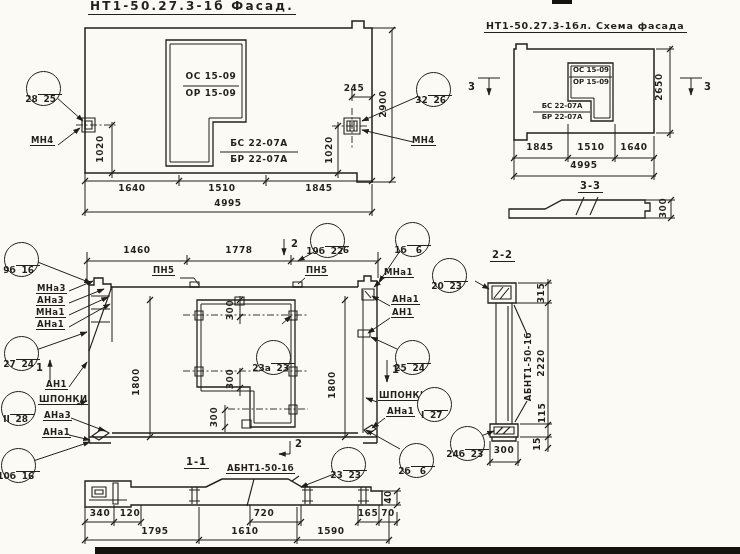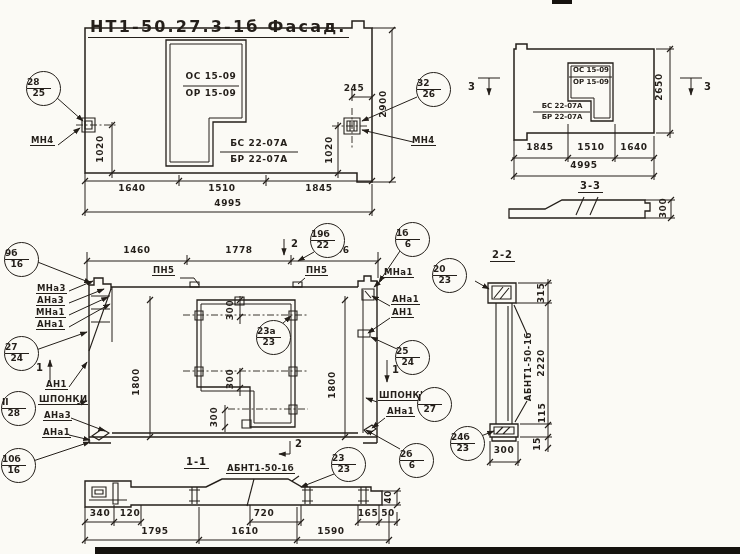--- a/index.html
+++ b/index.html
@@ -7,21 +7,21 @@
          font-family:"DejaVu Sans",sans-serif;color:#241f1a}
   #stage svg{position:absolute;left:0;top:0}
   .t{position:absolute;font-weight:bold;white-space:nowrap;line-height:1.1}
   .vtitle{border-bottom:1.5px solid #241f1a;padding:0 2px 1px 2px}
   .lbl{border-bottom:1.2px solid #241f1a;font-size:8.5px;letter-spacing:.4px;padding:0 1px;font-weight:bold}
   .dim{font-size:9px;text-align:center;letter-spacing:.6px;font-weight:bold}
   .sm{font-size:7px;letter-spacing:0}
   .rot{transform:rotate(-90deg);transform-origin:center center}
   .keys{text-transform:uppercase}
   .callout{position:absolute;width:33px;height:33px;border:1.5px solid #241f1a;border-radius:50%;
-           display:flex;flex-direction:column;align-items:flex-start;justify-content:center;
+           display:flex;flex-direction:row;align-items:flex-end;justify-content:center;
            font-weight:bold;font-size:9px;line-height:1.1;background:#fbfaf5;z-index:2}
   .callout .den{border-top:1.2px solid #241f1a;min-width:72%;text-align:center;padding-top:0.5px}
   .mark{font-size:10px;font-weight:bold}
   .artifact{position:absolute;background:#15120e;z-index:3}
 </style>
 </head>
 <body>
 
 <div id="stage">
 
@@ -152,21 +152,21 @@
     <path marker-end="url(#ar)" d="M377,402 L366,398"></path>
     <path marker-end="url(#ar)" d="M385,418 L372,428"></path>
     <path marker-end="url(#ar)" d="M400,449 L366,430"></path>
     <path marker-end="url(#ar)" d="M475,281 L489,289"></path>
     <path marker-end="url(#ar)" d="M481,436 L494,431"></path>
     <path marker-end="url(#ar)" d="M290,441 V454 H279"></path>
     <path marker-end="url(#ar)" d="M334,474 L301,487"></path>
   </g>
 </svg>
 
-<span class="t vtitle" style="left:88px;top:18px;font-size:16px;letter-spacing:2.2px">НТ1-50.27.3-1б  Фасад.</span>
+<span class="t vtitle" style="left:88px;top:0;font-size:12px;letter-spacing:2.2px">НТ1-50.27.3-1б  Фасад.</span>
 <span class="t dim" style="left:182px;top:72px;width:58px">ОС 15-09</span>
 <span class="t dim" style="left:182px;top:89px;width:58px">ОР 15-09</span>
 <span class="t dim" style="left:219px;top:139px;width:80px">БС 22-07А</span>
 <span class="t dim" style="left:219px;top:155px;width:80px">БР 22-07А</span>
 <div class="callout" style="left:26px;top:71px">
   <span>28</span>
   <span class="den">25</span>
 </div>
 <div class="callout" style="left:416px;top:72px">
   <span>32</span>
@@ -176,20 +176,21 @@
 <span class="t lbl" style="left:411px;top:136px">МН4</span>
 <span class="t dim" style="left:340px;top:84px;width:28px">245</span>
 <span class="t dim rot" style="left:362px;top:99px;width:44px">2900</span>
 <span class="t dim rot" style="left:79px;top:144px;width:44px">1020</span>
 <span class="t dim rot" style="left:308px;top:145px;width:44px">1020</span>
 <span class="t dim" style="left:107px;top:184px;width:50px">1640</span>
 <span class="t dim" style="left:197px;top:184px;width:50px">1510</span>
 <span class="t dim" style="left:294px;top:184px;width:50px">1845</span>
 <span class="t dim" style="left:203px;top:199px;width:50px">4995</span>
 
+<span class="t vtitle" style="left:484px;top:21px;font-size:9.5px;letter-spacing:.8px">НТ1-50.27.3-1бл. Схема фасада</span>
 <span class="t dim sm" style="left:568px;top:67px;width:46px;text-align:center">ОС 15-09</span>
 <span class="t dim sm" style="left:568px;top:79px;width:46px;text-align:center">ОР 15-09</span>
 <span class="t dim sm" style="left:532px;top:103px;width:60px;text-align:center">БС 22-07А</span>
 <span class="t dim sm" style="left:532px;top:114px;width:60px;text-align:center">БР 22-07А</span>
 <span class="t mark" style="left:468px;top:81px">3</span>
 <span class="t mark" style="left:704px;top:81px">3</span>
 <span class="t dim rot" style="left:638px;top:82px;width:44px">2650</span>
 <span class="t dim" style="left:515px;top:143px;width:50px">1845</span>
 <span class="t dim" style="left:566px;top:143px;width:50px">1510</span>
 <span class="t dim" style="left:609px;top:143px;width:50px">1640</span>
@@ -222,21 +223,21 @@
   <span class="den">24</span>
 </div>
 <div class="callout" style="left:1px;top:391px">
   <span>II</span>
   <span class="den">28</span>
 </div>
 <div class="callout" style="left:1px;top:448px">
   <span>10б</span>
   <span class="den">16</span>
 </div>
-<div class="callout" style="left:256px;top:320px">
+<div class="callout" style="left:256px;top:340px">
   <span>23а</span>
   <span class="den">23</span>
 </div>
 <div class="callout" style="left:395px;top:340px">
   <span>25</span>
   <span class="den">24</span>
 </div>
 <div class="callout" style="left:417px;top:387px">
   <span>I</span>
   <span class="den">27</span>
@@ -273,21 +274,21 @@
 <span class="t lbl" style="left:226px;top:464px">АБНТ1-50-1б</span>
 <div class="callout" style="left:331px;top:447px">
   <span>23</span>
   <span class="den">23</span>
 </div>
 <span class="t dim rot" style="left:368px;top:492px;width:42px">40</span>
 <span class="t dim" style="left:80px;top:509px;width:40px">340</span>
 <span class="t dim" style="left:110px;top:509px;width:40px">120</span>
 <span class="t dim" style="left:244px;top:509px;width:40px">720</span>
 <span class="t dim" style="left:352px;top:509px;width:32px">165</span>
-<span class="t dim" style="left:374px;top:509px;width:28px">50</span>
+<span class="t dim" style="left:374px;top:509px;width:28px">70</span>
 <span class="t dim" style="left:130px;top:527px;width:50px">1795</span>
 <span class="t dim" style="left:220px;top:527px;width:50px">1610</span>
 <span class="t dim" style="left:306px;top:527px;width:50px">1590</span>
 
 <span class="t vtitle" style="left:490px;top:249px;font-size:10px;letter-spacing:1px">2-2</span>
 <div class="callout" style="left:432px;top:258px">
   <span>20</span>
   <span class="den">23</span>
 </div>
 <div class="callout" style="left:450px;top:426px">

